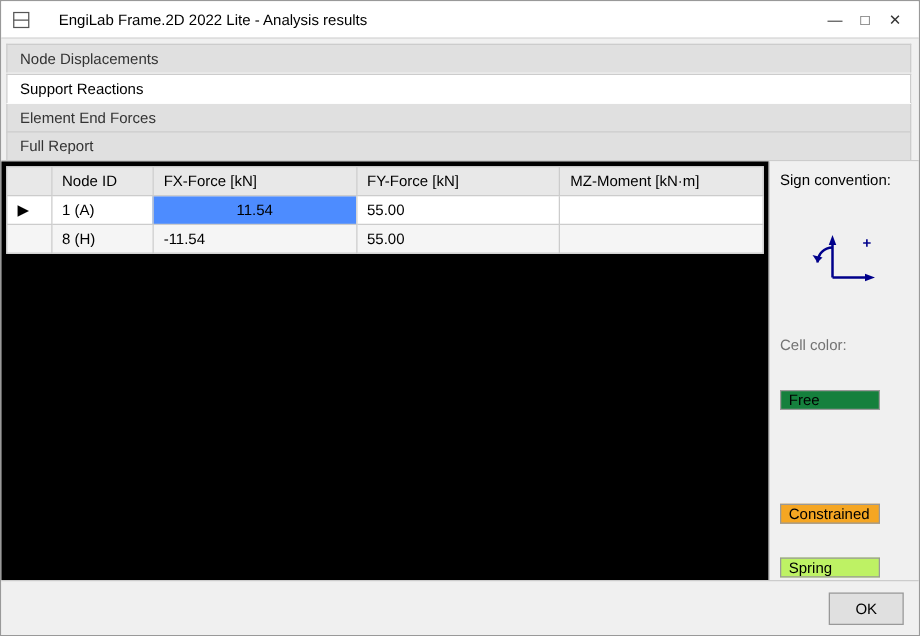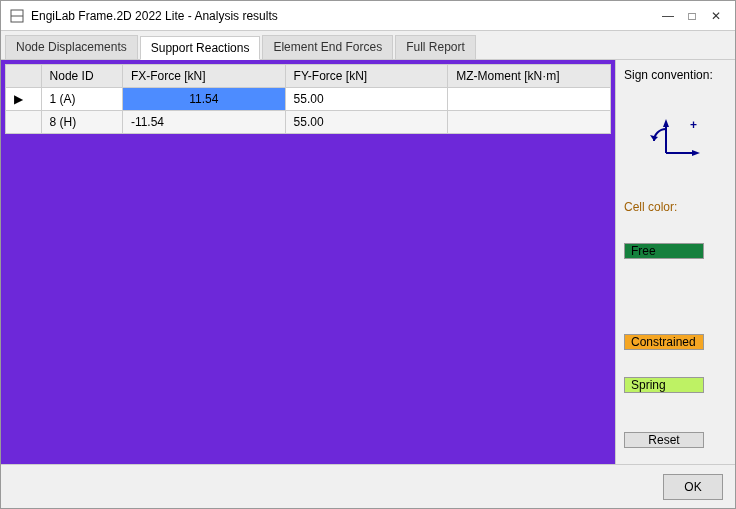--- a/index.html
+++ b/index.html
@@ -28,21 +28,21 @@
       display: flex;
       align-items: center;
       padding: 0 8px;
       border-bottom: 1px solid #ccc;
       justify-content: space-between;
     }
 
     .title-bar-left {
       display: flex;
       align-items: center;
-      gap: 6px;
+      gap: 22px;
     }
 
     .title-bar-icon {
       width: 16px;
       height: 16px;
       display: flex;
       align-items: center;
       justify-content: center;
     }
 
@@ -69,20 +69,21 @@
       color: #333;
     }
 
     
     .tab-bar {
       display: flex;
       background: #f0f0f0;
       border-bottom: 1px solid #ccc;
       padding: 4px 4px 0 4px;
       gap: 0;
+      flex-direction: column;
     }
 
     .tab {
       padding: 4px 10px;
       font-size: 12px;
       cursor: pointer;
       border: 1px solid #ccc;
       background: #e0e0e0;
       border-bottom: none;
       color: #333;
@@ -102,21 +103,21 @@
     
     .main-content {
       display: flex;
       flex: 1;
       overflow: hidden;
     }
 
     
     .table-panel {
       flex: 1;
-      background: #6d28d9;
+      background: #000000;
       padding: 4px;
       overflow: hidden;
     }
 
     
     .data-table {
       width: 100%;
       border-collapse: collapse;
       background: #fff;
     }
@@ -180,21 +181,21 @@
     }
 
     .sign-convention-icon {
       width: 60px;
       height: 50px;
       margin: 0 auto 12px auto;
     }
 
     .cell-color-label {
       font-size: 12px;
-      color: #a16207;
+      color: #737373;
       margin-bottom: 4px;
     }
 
     .color-box {
       width: 80px;
       height: 22px;
       border: 1px solid #999;
       display: flex;
       align-items: center;
       padding: 0 6px;

